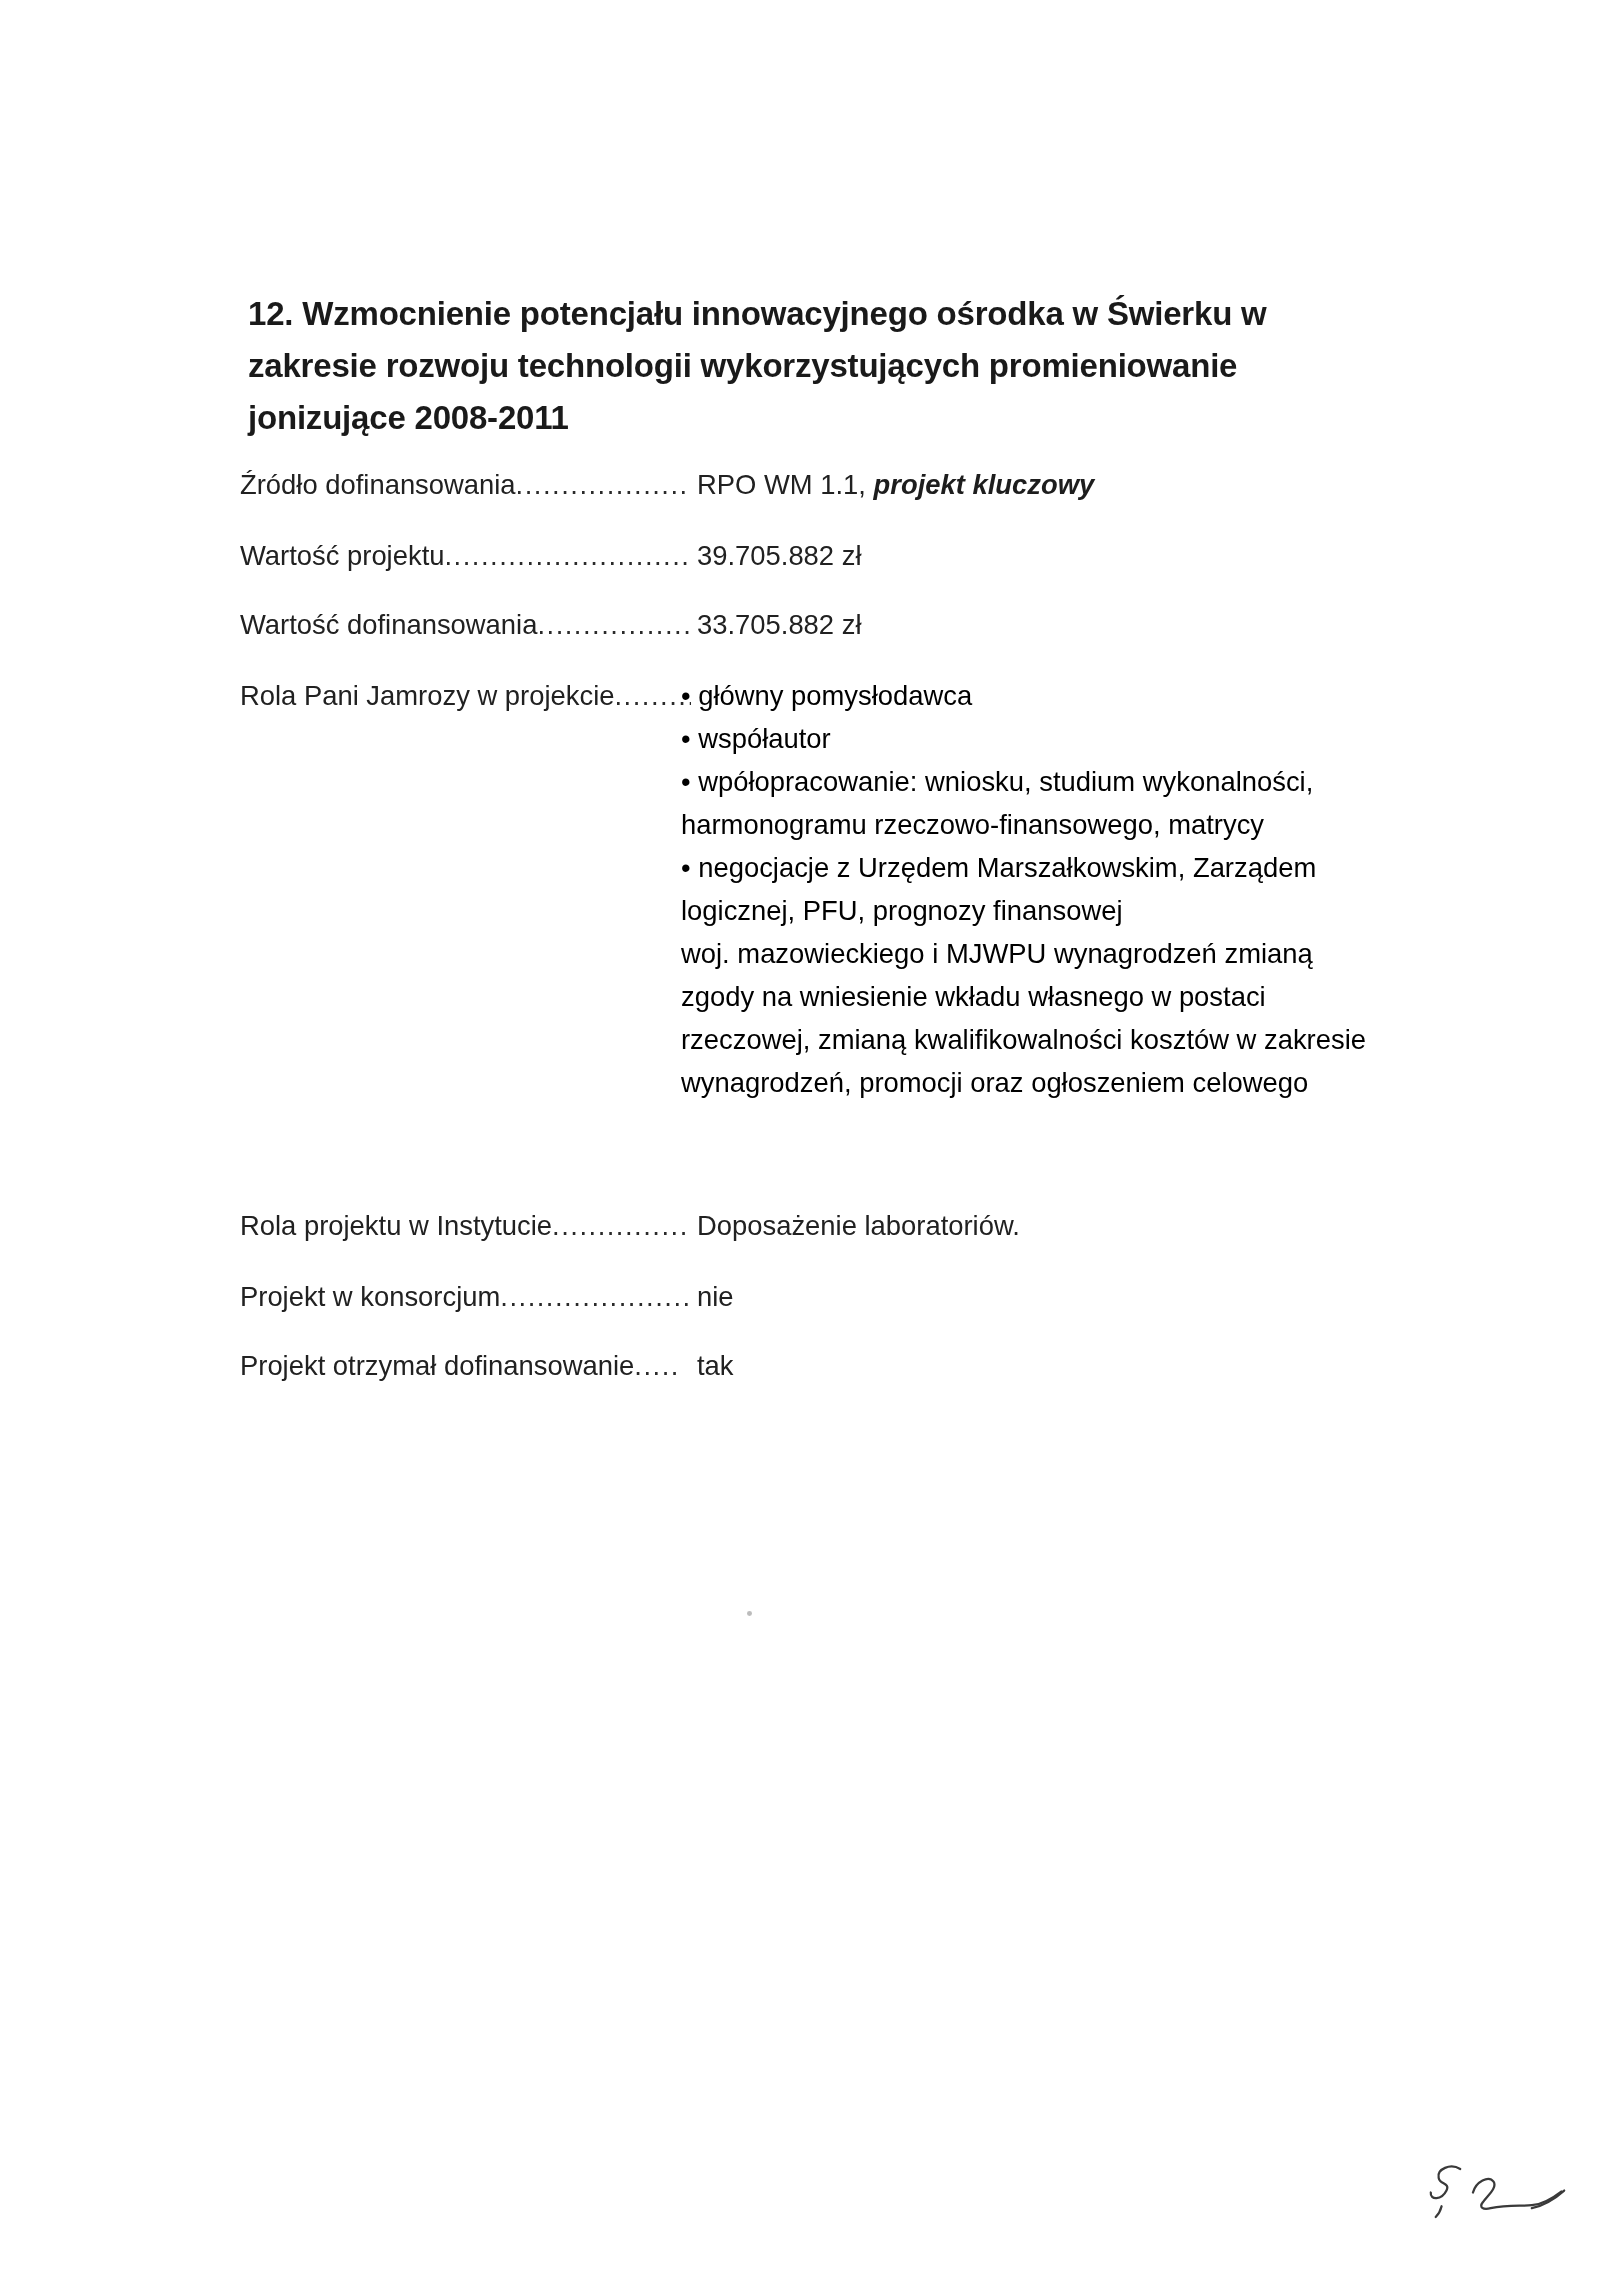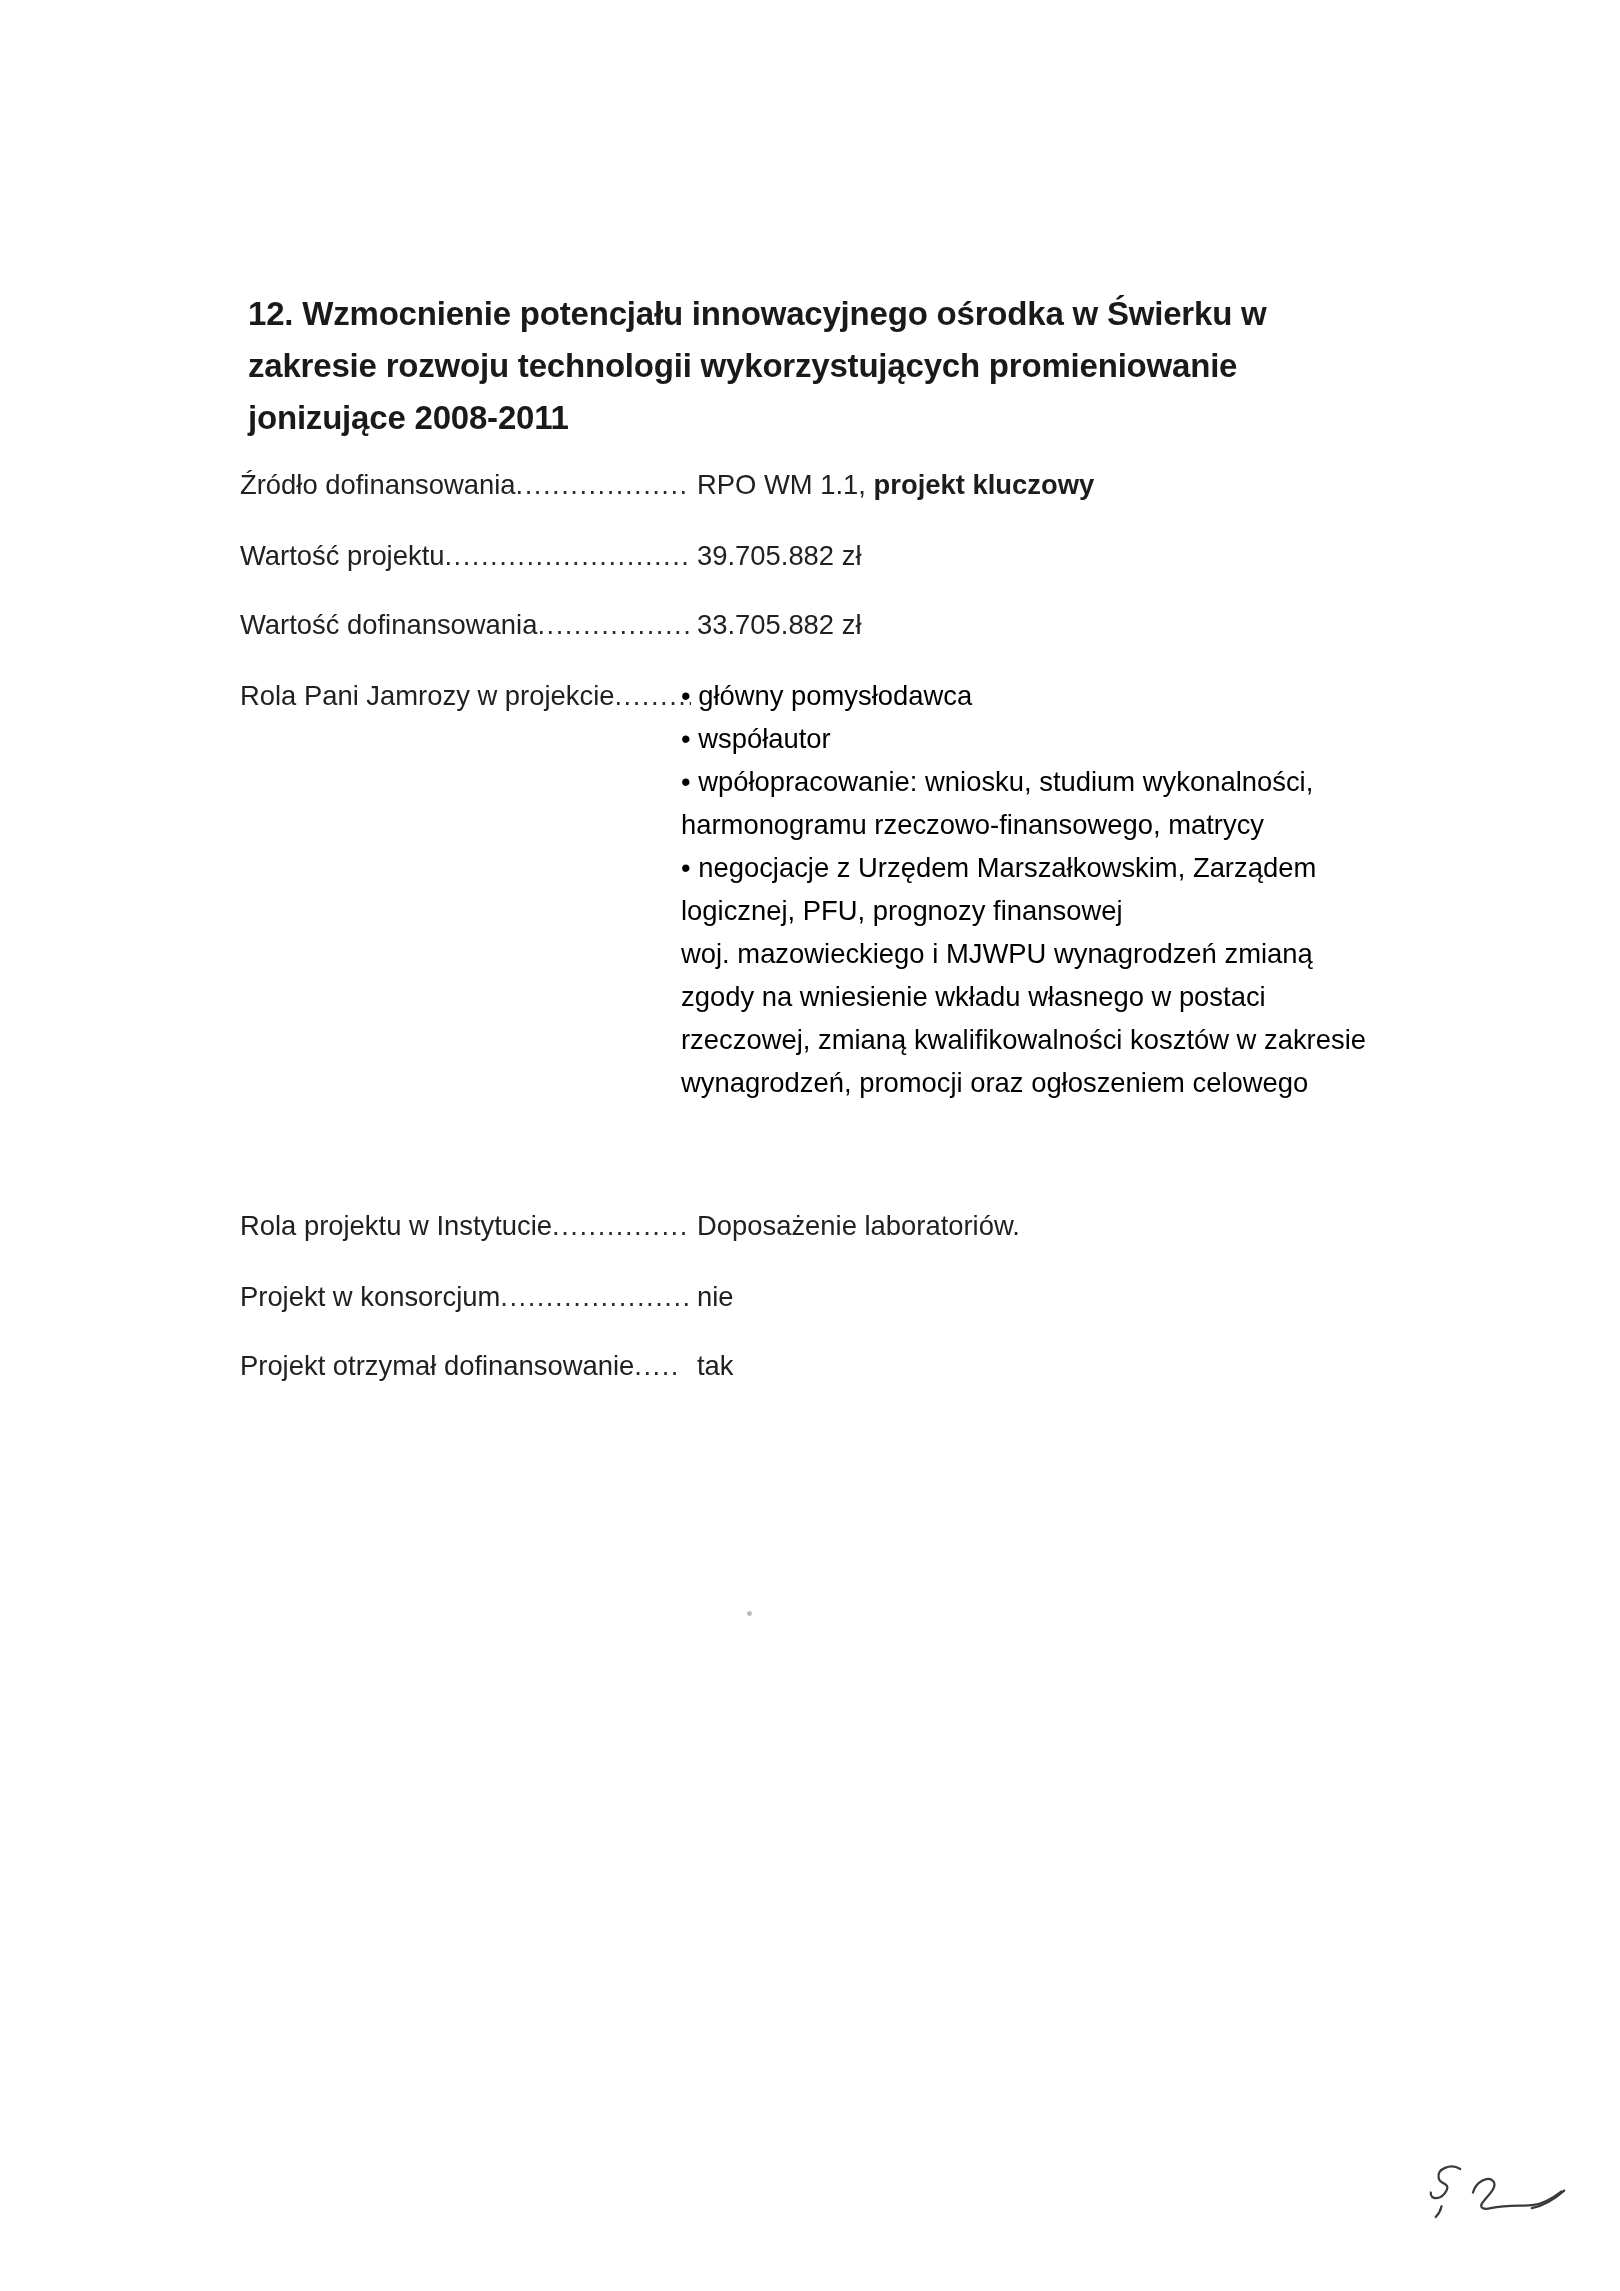--- a/index.html
+++ b/index.html
@@ -43,21 +43,21 @@
     letter-spacing: 1.5px;
     color: #2a2a2a;
   }
   .value-abs {
     position: absolute;
     left: 457px;
     top: 0;
     line-height: 43px;
     white-space: nowrap;
   }
-  .bold { font-weight: bold; color: #1d1d1d; }
+  .bold { font-weight: bold; color: #1d1d1d; font-style: italic; }
   .bullet-block {
     position: absolute;
     left: 681px;
     top: 674px;
     width: 706px;
     font-size: 27.4px;
     line-height: 43px;
     color: #000000;
   }
   .bullet-line { white-space: nowrap; }

